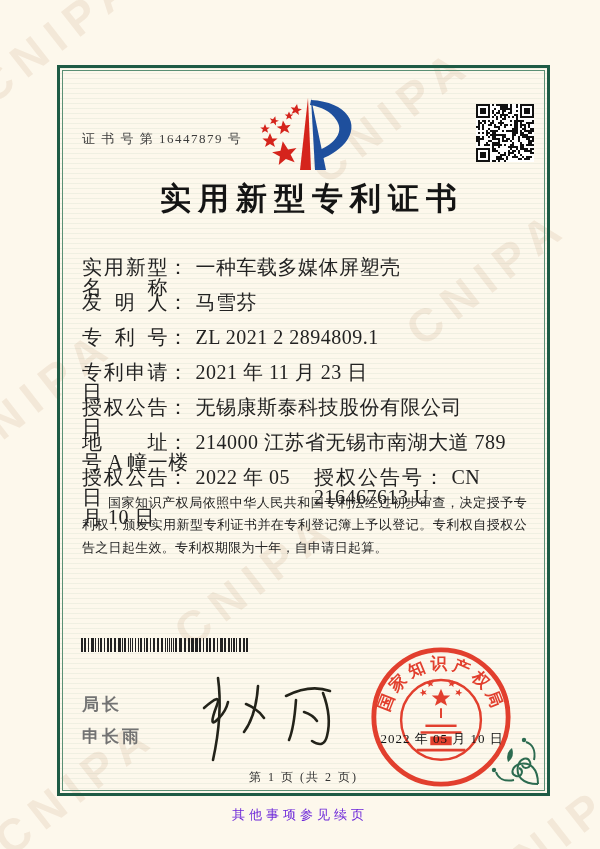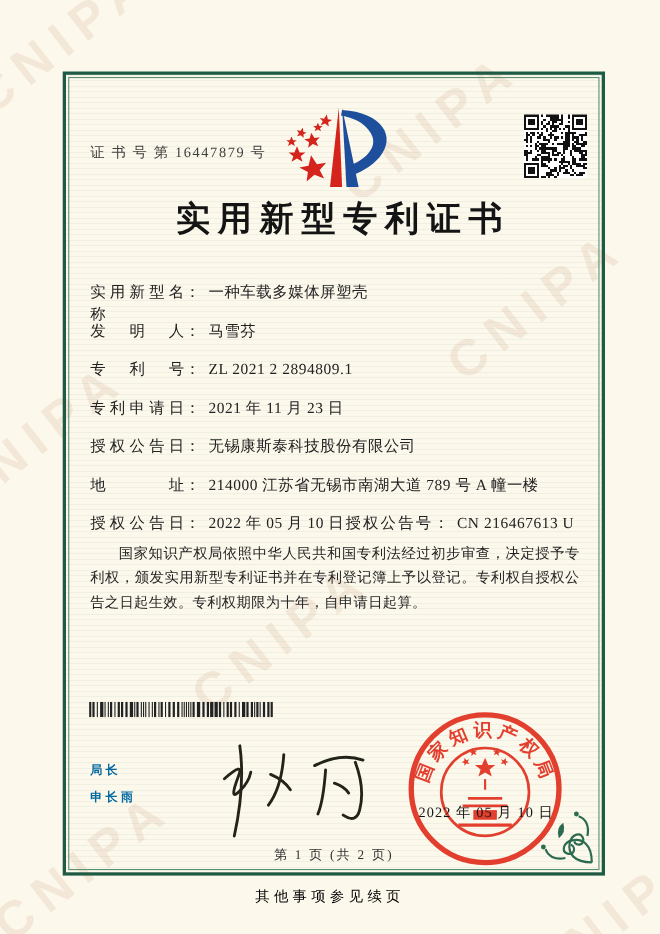--- a/index.html
+++ b/index.html
@@ -25,47 +25,47 @@
     content:"";position:absolute;inset:0;pointer-events:none;
     background:repeating-linear-gradient(180deg, rgba(120,165,138,0.10) 0 1px, transparent 1px 5px);
   }
   .certno{position:absolute;left:22px;top:34px;font-size:13px;letter-spacing:1.5px;color:#3d3d3d;z-index:3;margin-top:28px;}
   .logo{position:absolute;left:193px;top:22px;width:120px;height:88px;z-index:3;}
   .qr{position:absolute;right:13px;top:36px;width:58px;height:58px;z-index:3;}
   .title{
     position:absolute;left:0;right:0;top:110px;text-align:center;z-index:3;
     font-size:31px;font-weight:700;letter-spacing:7px;color:#141414;padding-left:17px;box-sizing:border-box;
   }
-  .fields{position:absolute;left:22px;right:16px;top:189px;z-index:3;font-size:14px;color:#222;}
+  .fields{position:absolute;left:22px;right:16px;top:189px;z-index:3;font-size:20px;color:#222;}
   .frow{height:35px;line-height:20px;letter-spacing:0.5px;}
   .lbl{display:inline-block;width:86px;text-align:justify;text-align-last:justify;vertical-align:top;}
   .lbl2{letter-spacing:2px;}
   .colon{margin-right:7px;}
   .grant{display:flex;}
   .gcell1{width:232px;flex:none;}
   .paras{position:absolute;left:22px;right:20px;top:424px;z-index:3;}
   .paras p{margin:0;text-indent:2em;text-align:justify;font-size:13px;line-height:22.4px;color:#242424;letter-spacing:0.3px;}
   .barcode{position:absolute;left:21px;top:570px;width:168px;height:14px;z-index:3;}
   .signer{
     position:absolute;left:22px;top:625px;z-index:3;
     font-family:"Liberation Sans","DejaVu Sans",sans-serif;font-weight:600;
-    font-size:11px;letter-spacing:3px;color:#0369a1;
+    font-size:17px;letter-spacing:3px;color:#737373;
   }
   .signer .s2{margin-top:9px;}
   .sig{position:absolute;left:120px;top:598px;width:180px;height:105px;z-index:3;}
   .seal{position:absolute;left:308px;top:576px;width:146px;height:146px;z-index:4;opacity:0.92;}
   .sealdate{
     position:absolute;left:312px;top:662px;width:140px;text-align:center;z-index:5;
     font-size:13px;color:#131313;letter-spacing:1px;font-weight:500;
   }
   .pagenum{position:absolute;left:0;right:0;bottom:7px;text-align:center;font-size:12px;color:#333;letter-spacing:2px;z-index:3;}
   .corner{position:absolute;right:5px;bottom:5px;width:78px;height:78px;z-index:3;}
   .contnote{
     position:absolute;left:0;right:0;top:806px;text-align:center;z-index:2;
-    font-size:13px;color:#000000;letter-spacing:4px;
+    font-size:13px;color:#6d28d9;letter-spacing:4px;
   }
 </style>
 </head>
 <body>
 
 <div style="position:absolute;inset:0;">
 
   <span class="wm" style="left:-38px;top:8px;">CNIPA</span>
   <span class="wm" style="left:296px;top:88px;">CNIPA</span>
   <span class="wm" style="left:392px;top:250px;">CNIPA</span>

